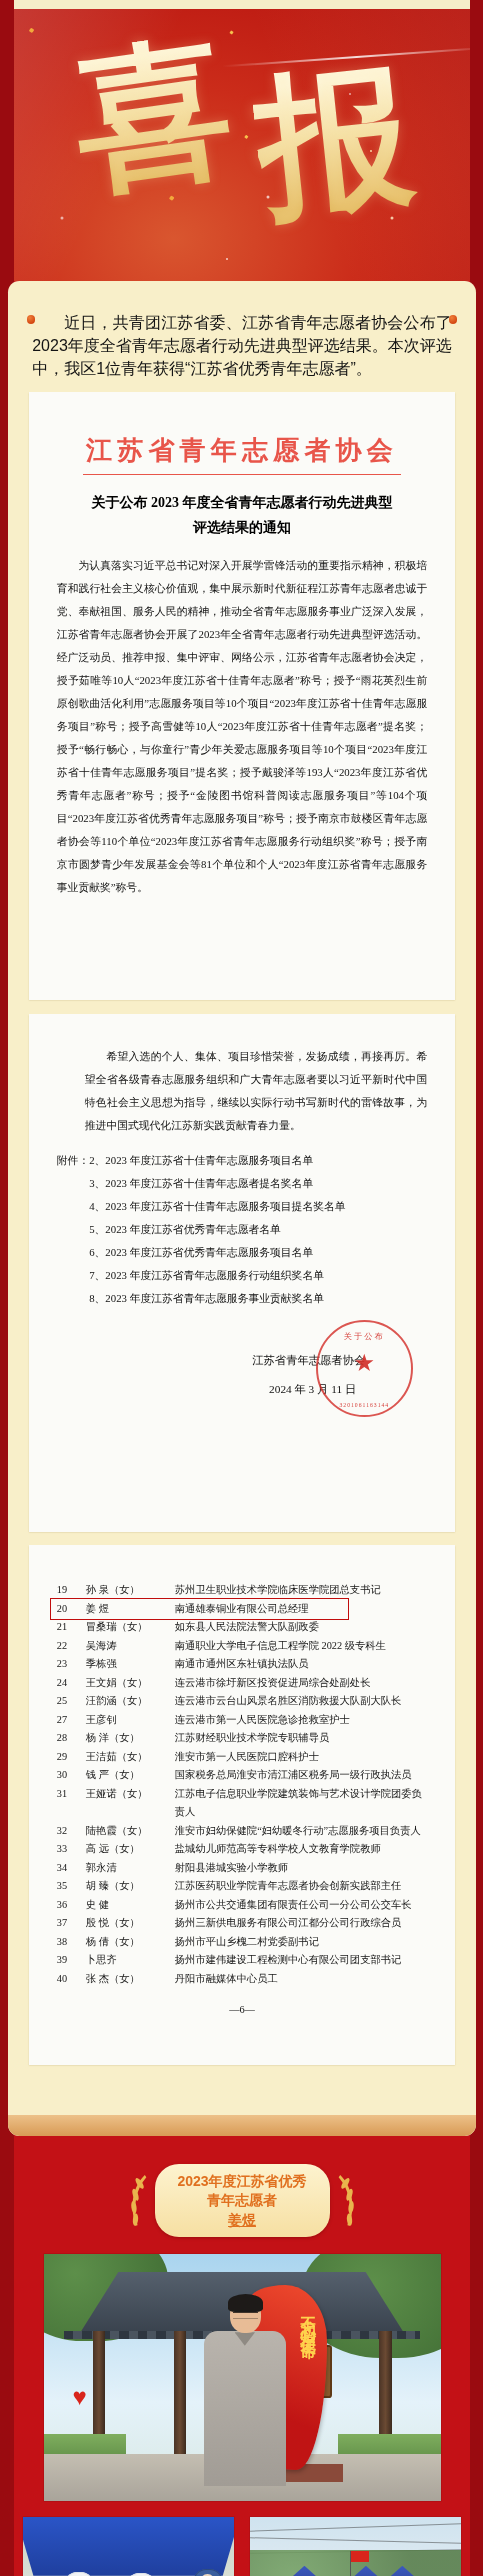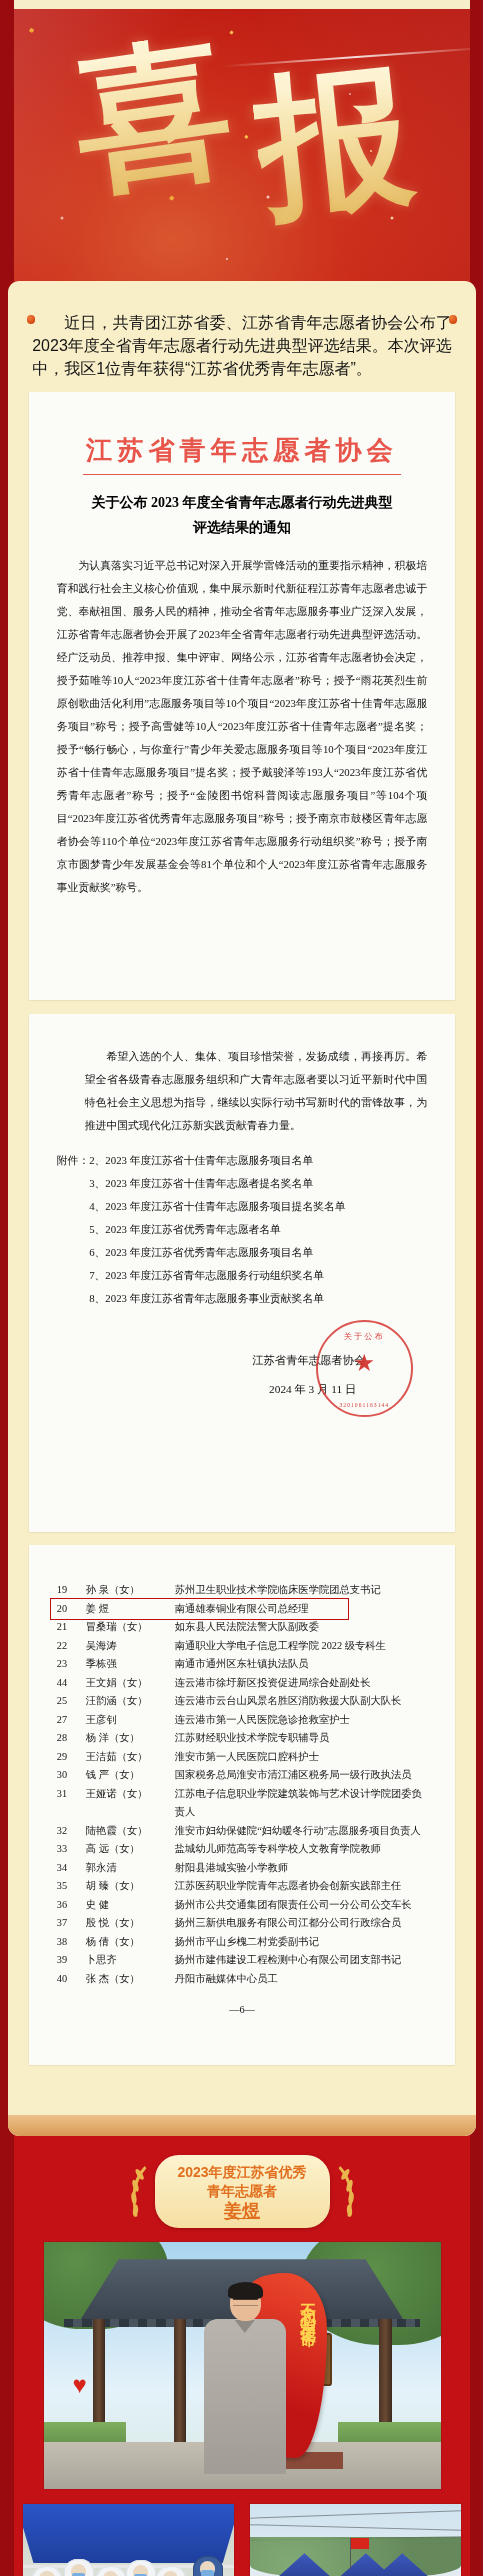--- a/index.html
+++ b/index.html
@@ -74,25 +74,25 @@
   .doc-row .hl-frame{display:none;}
   .row-wrap.row-highlight .hl-frame{display:block;position:absolute;left:-7.2px;right:21%;top:-2.1px;bottom:-2.1px;
       border:1.5px solid #c10c0c;}
   .doc-pagenum{margin-top:15.5px;text-align:center;font-size:10.3px;}
 
   .card-base{position:absolute;left:0;right:0;bottom:0;height:20.6px;
       background:linear-gradient(180deg,#edc189,#d89a55);border-radius:0 0 11.3px 11.3px;}
 
   
   .photos{position:relative;height:670px;padding-top:11.3px;box-sizing:border-box;}
-  .badge{position:relative;width:237px;margin:8px auto;display:flex;align-items:center;gap:7px;}
+  .badge{position:relative;width:237px;margin:17px auto;display:flex;align-items:center;gap:7px;}
   .badge-pill{background:linear-gradient(180deg,#fdf3cf,#f6dfa2);border-radius:24px;
       padding:8.2px 17.5px;text-align:center;box-shadow:0 1px 3.1px rgba(80,0,0,.35);}
   .badge-l1{font-size:14px;font-weight:bold;color:#e0701f;line-height:18.5px;}
-  .badge-l2{font-size:18px;font-weight:bold;color:#e0701f;line-height:17.5px;margin-top:2.1px;text-decoration:underline;}
+  .badge-l2{font-size:14px;font-weight:bold;color:#e0701f;line-height:17.5px;margin-top:2.1px;text-decoration:underline;}
   .laurel{flex:none;width:24px;height:58px;}
   .photo{position:relative;background:#ddd;overflow:hidden;box-shadow:0 0 0 0.5px rgba(0,0,0,.15);}
   .photoA{width:397px;height:247px;margin:13.4px auto 0;}
   .prow{display:flex;justify-content:space-between;margin:0 8.2px;}
   .prow.r1{margin-top:15.5px;}
   .prow .photo{width:211px;}
   .prow.r1 .photo{height:155px;}
 
   
   .pA-sky{position:absolute;inset:0;background:linear-gradient(180deg,#a9d4ee,#e4f2fa 60%,#d8e8e2);}
@@ -255,21 +255,21 @@
 
               <span>23</span>
               <span>季栋强</span>
               <span>南通市通州区东社镇执法队员</span>
             </div>
           </div>
 
           <div class="row-wrap">
             <div class="doc-row">
 
-              <span>44</span>
+              <span>24</span>
               <span>王文娟（女）</span>
               <span>连云港市徐圩新区投资促进局综合处副处长</span>
             </div>
           </div>
 
           <div class="row-wrap">
             <div class="doc-row">
 
               <span>25</span>
               <span>汪韵涵（女）</span>

